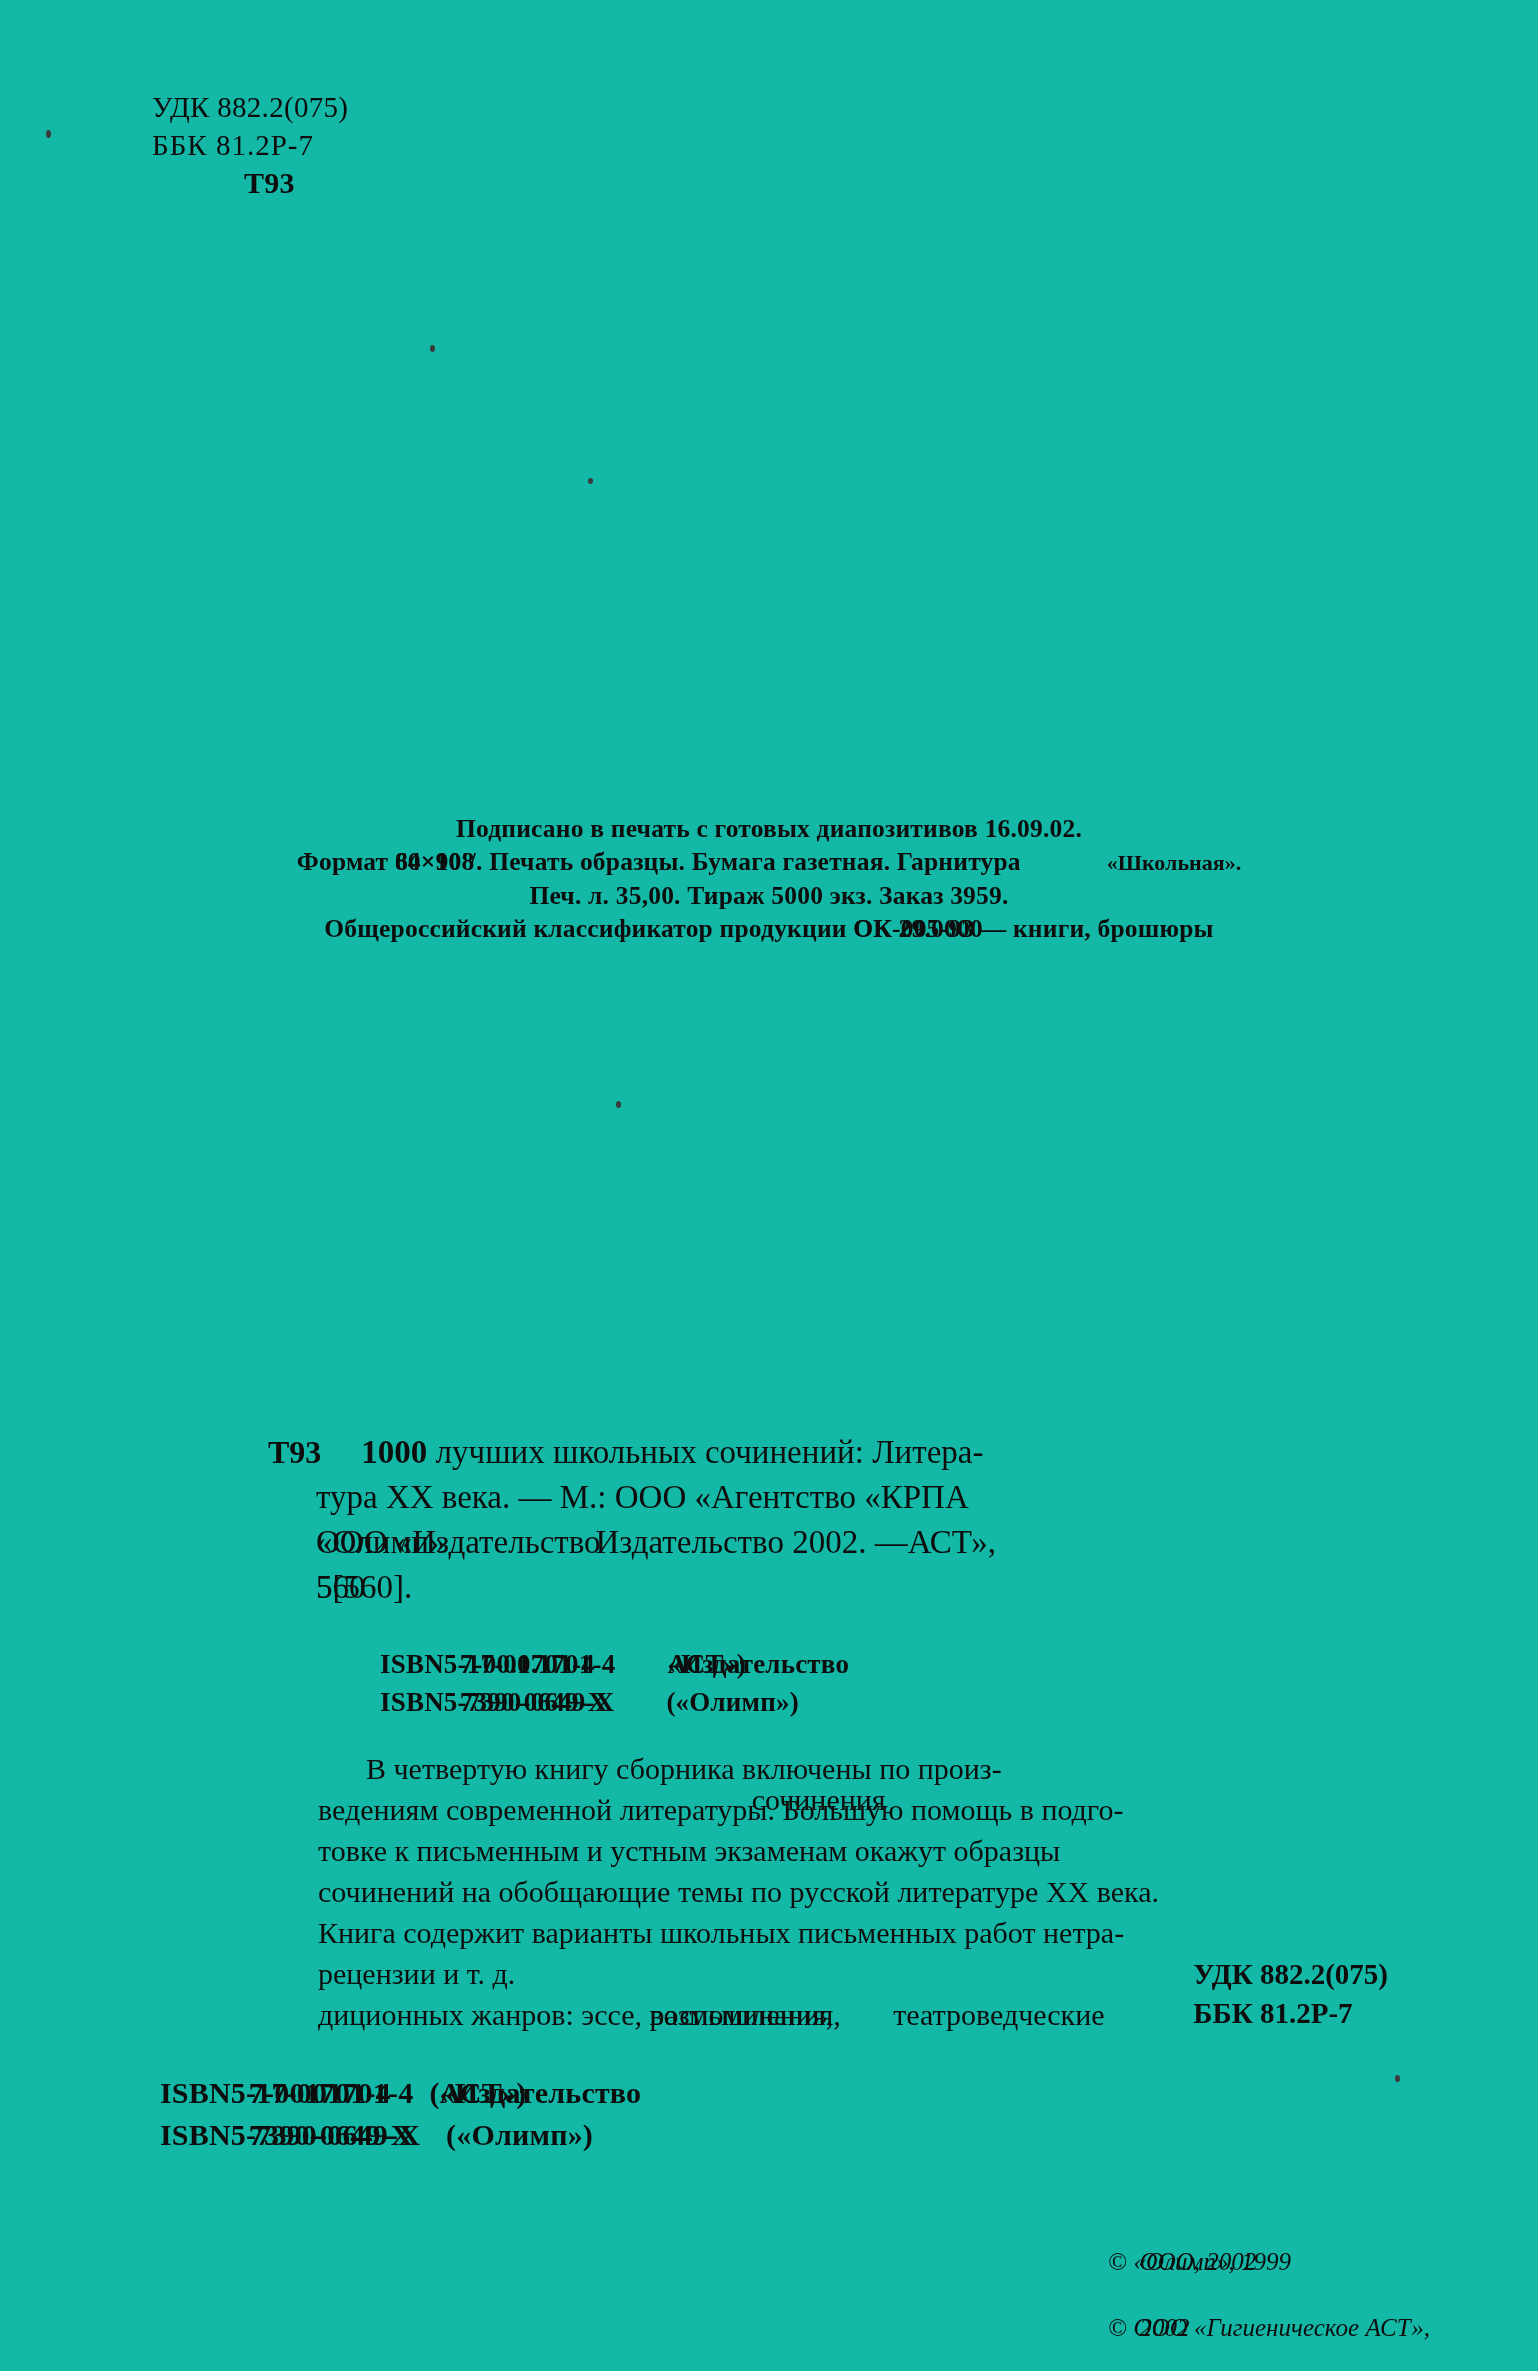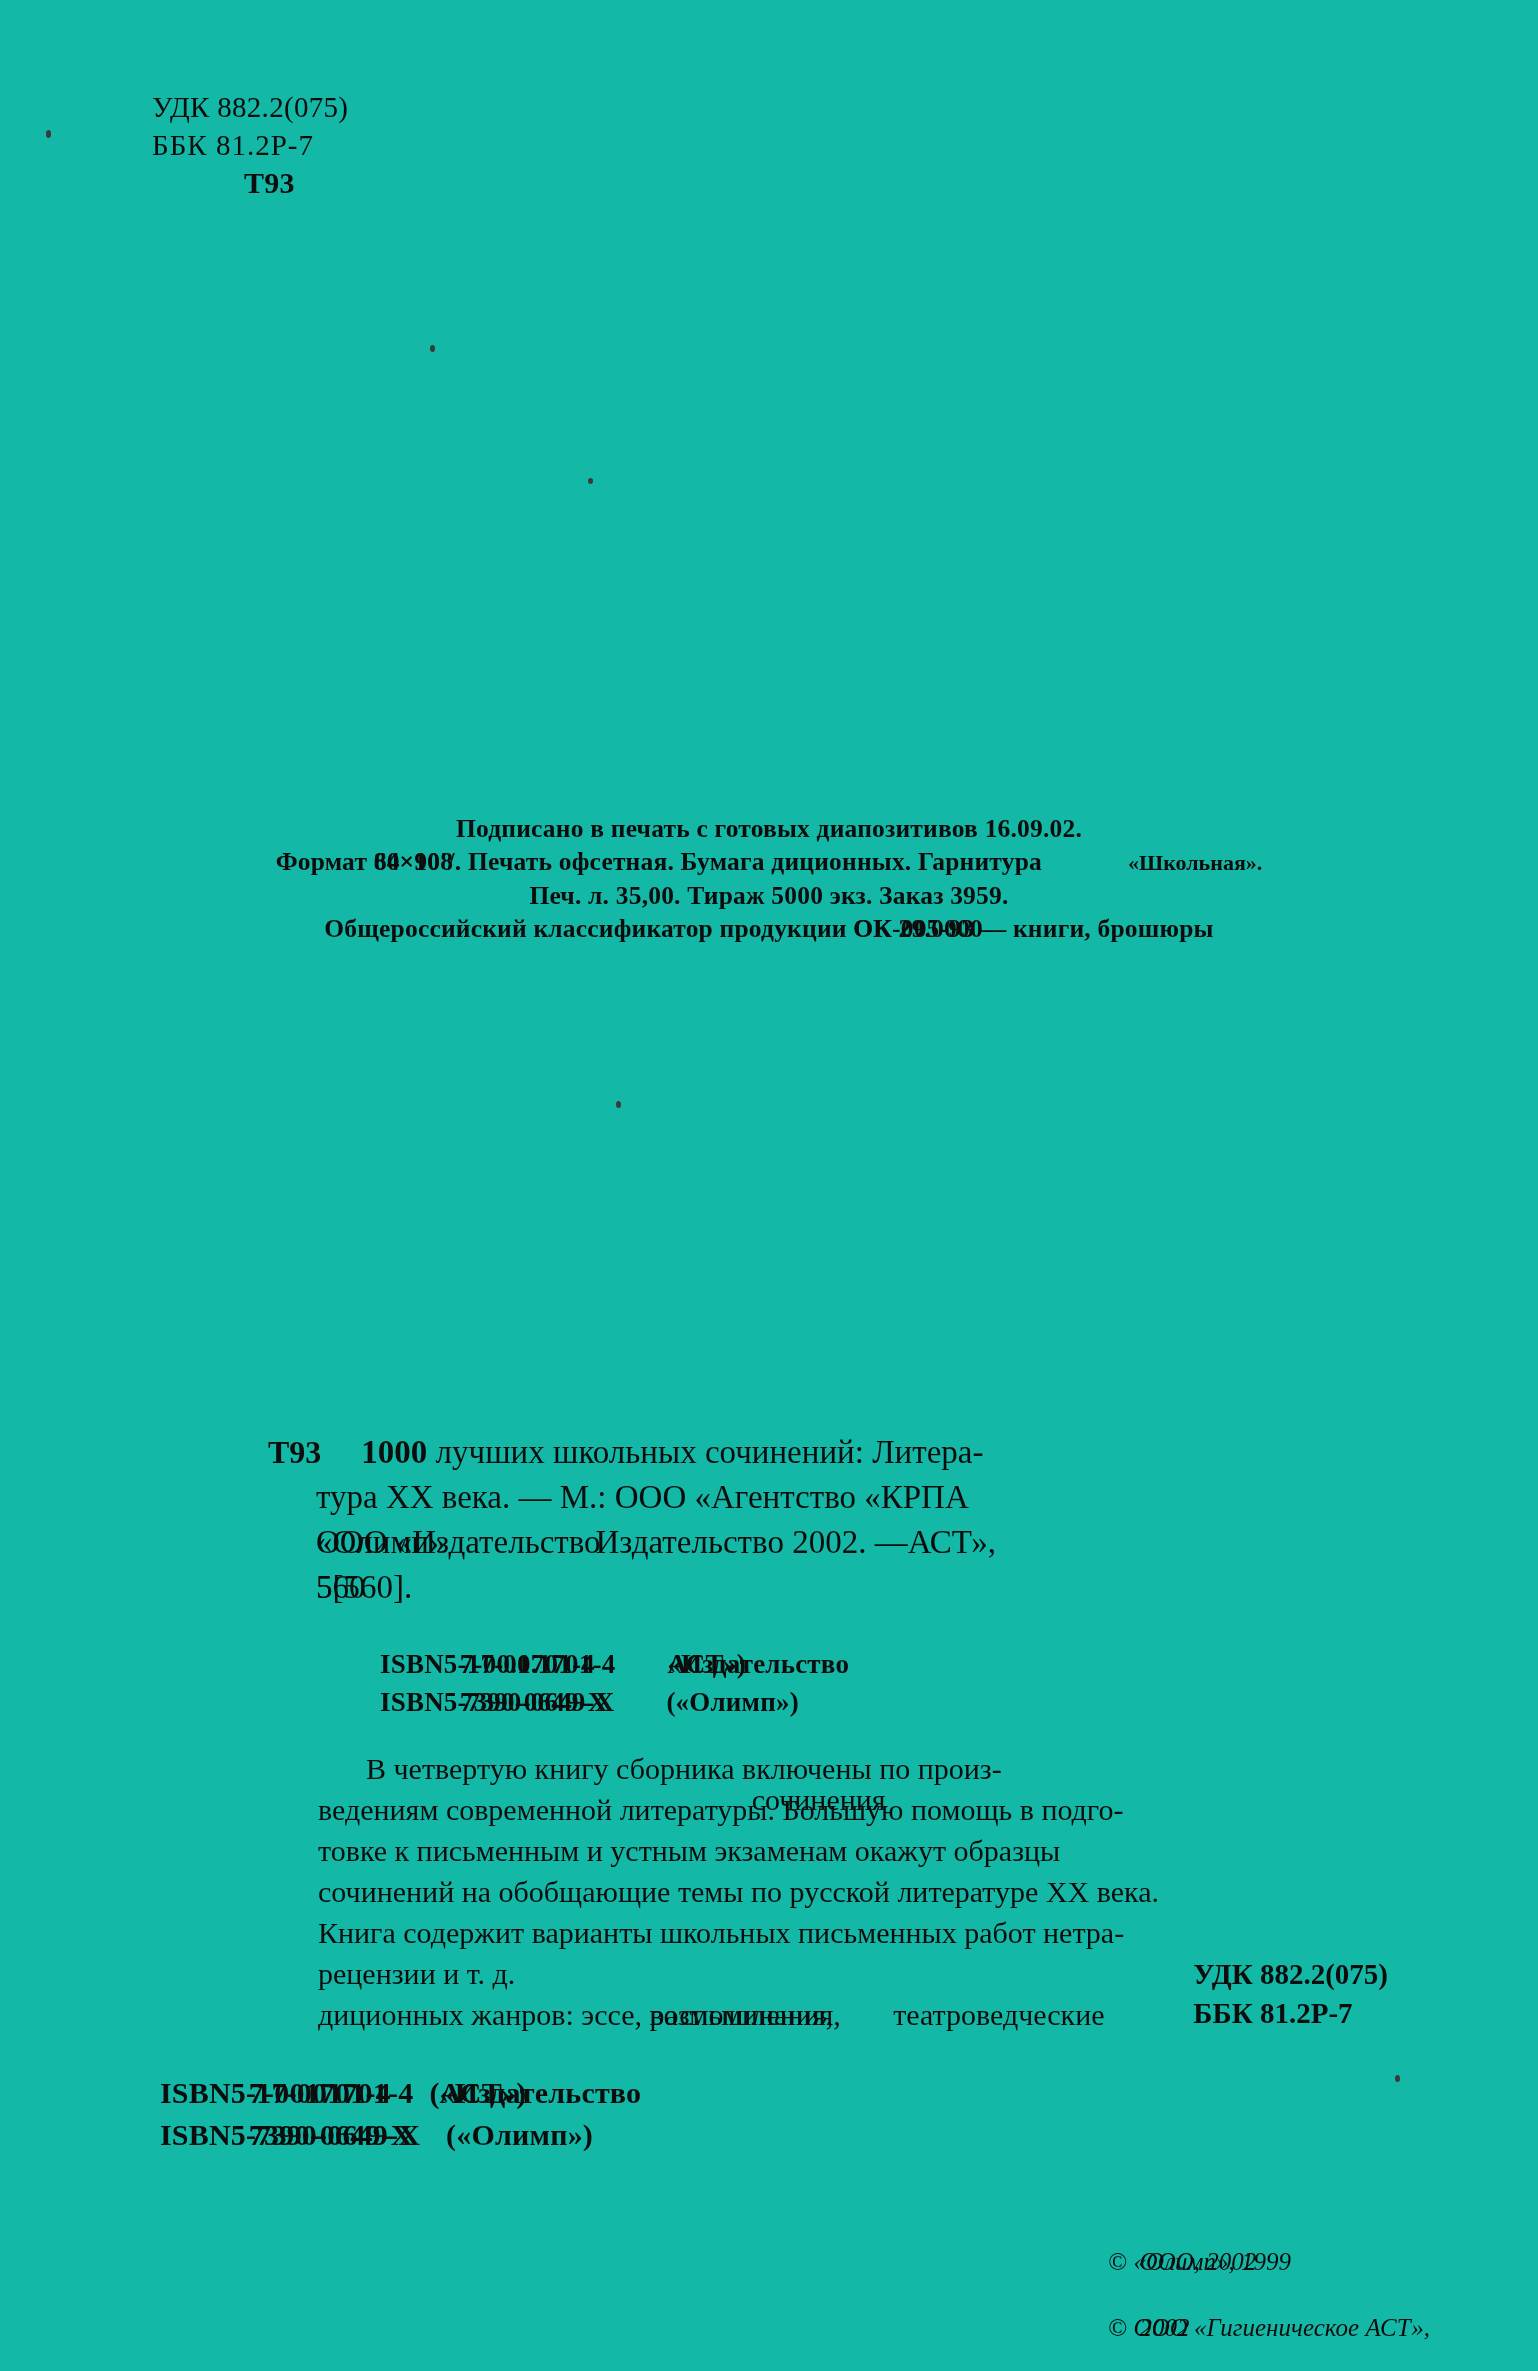--- a/index.html
+++ b/index.html
@@ -179,21 +179,21 @@
     <div class="l1">УДК 882.2(075)</div>
     <div class="l2">ББК 81.2Р-7</div>
     <div class="l3">Т93</div>
   </div>
 
   <div class="imprint">
 
     <div class="row">Подписано в печать с готовых диапозитивов 16.09.02.</div>
 
     <div class="row">
-      <span>Формат </span><span class="stack-wrap"><span>60×90'/</span><span class="over">84×108</span></span><span>. Печать офсетная. Бумага диционных. Гарнитура</span><span style="display:inline-block;width:86px"></span><span class="small">«Школьная».</span>
+      <span>Формат </span><span class="stack-wrap"><span>60×90'/</span><span class="over">84×108</span></span><span>. Печать образцы. Бумага газетная. Гарнитура</span><span style="display:inline-block;width:86px"></span><span class="small">«Школьная».</span>
     </div>
 
     <div class="row">Печ. л. 35,00. Тираж 5000 экз. Заказ 3959.</div>
 
     <div class="row">
       <span>Общероссийский классификатор продукции </span><span class="stack-wrap"><span>ОК-005-93</span><span class="over">ОК 29.0000</span></span><span> — книги, брошюры</span>
     </div>
 
 
   </div>

